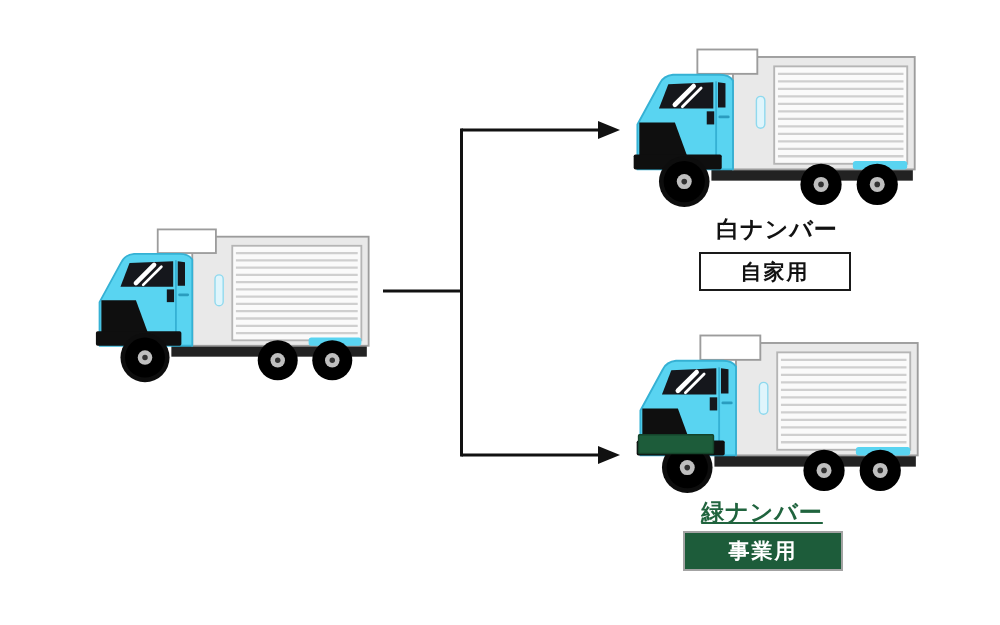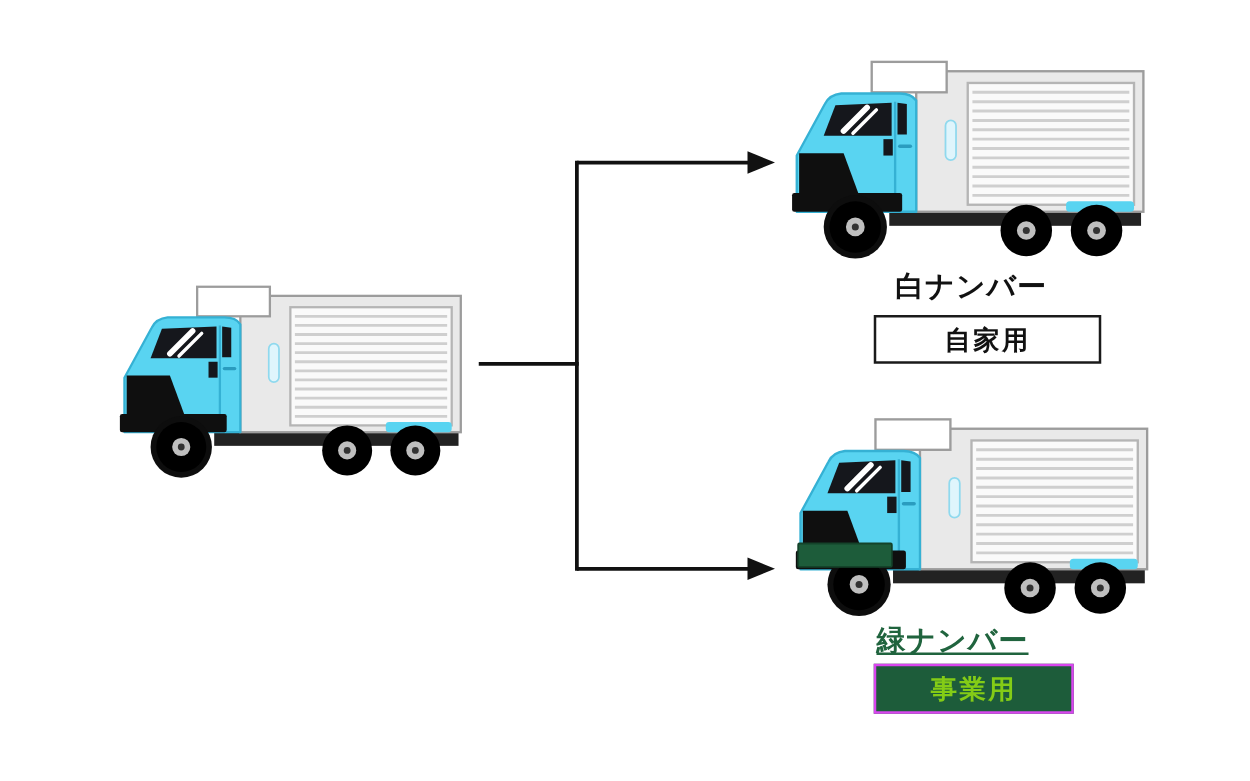--- a/index.html
+++ b/index.html
@@ -41,23 +41,22 @@
     letter-spacing: 2px;
     box-sizing: border-box;
   }
   .use-box.private {
     background: #ffffff;
     border: 2px solid #1a1a1a;
     color: #111111;
   }
   .use-box.business {
     background: #1d5c3a;
-    border: 2px solid #d946ef;
-    color: #84cc16;
-    margin-left: 16px;
+    border: 2px solid #a3a3a3;
+    color: #ffffff;
   }
 </style>
 </head>
 <body>
 
 <div class="canvas">
 
   <svg width="0" height="0" style="position:absolute" aria-hidden="true">
     <defs>
       <g id="truck-shape">
@@ -112,21 +111,21 @@
   </svg>
 
   <svg class="abs truck" style="left:85px;top:222px" width="300" height="173" viewBox="0 0 330 190">
     <use href="#truck-shape"></use>
   </svg>
 
   <svg class="abs truck" style="left:622px;top:42px" width="310" height="178" viewBox="0 0 330 190">
     <use href="#truck-shape"></use>
   </svg>
   <div class="plate-label" style="left:622px;top:214px;width:310px">白ナンバー</div>
-  <div class="use-box private" style="left:699px;top:252px;width:182px;height:39px">自家用</div>
+  <div class="use-box private" style="left:699px;top:252px;width:152px;height:39px">自家用</div>
 
   <svg class="abs truck" style="left:625px;top:328px" width="310" height="178" viewBox="0 0 330 190">
     <use href="#truck-shape"></use>
     <rect x="14" y="114" width="80" height="20" rx="1" fill="#1d5c3a" stroke="#14432a" stroke-width="1.5"></rect>
   </svg>
   <div class="plate-label green" style="left:612px;top:497px;width:300px">緑ナンバー</div>
   <div class="use-box business" style="left:683px;top:531px;width:160px;height:40px">事業用</div>
 
 </div>
 

